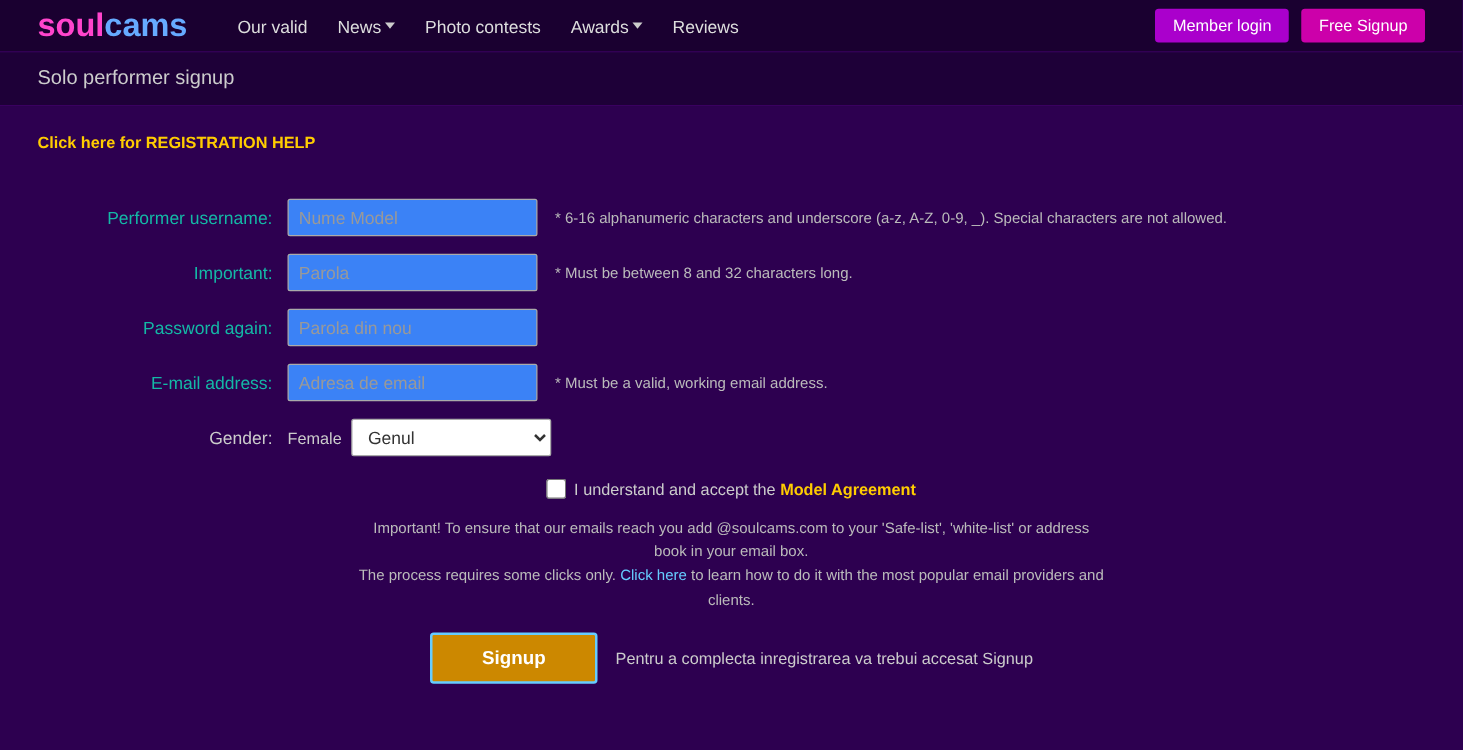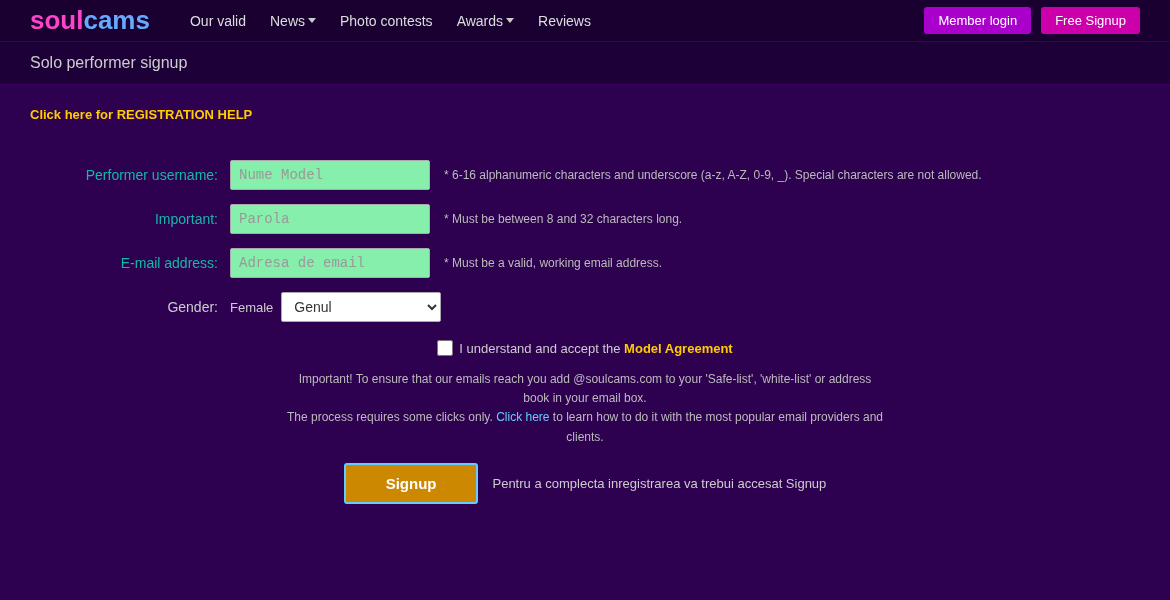--- a/index.html
+++ b/index.html
@@ -110,27 +110,26 @@
     .form-label {
       width: 200px;
       text-align: right;
       padding-right: 12px;
       font-size: 14px;
       color: #14b8a6;
     }
     .form-input {
       width: 200px;
       padding: 6px 8px;
-      background: #86efac;
+      background: #3b82f6;
       border: 1px solid #aaa;
       border-radius: 2px;
       font-size: 14px;
       color: #333;
       outline: none;
-      font-family: Liberation Mono, monospace;
     }
     .form-input::placeholder { color: #999; }
     .form-hint {
       margin-left: 14px;
       font-size: 12px;
       color: #bbb;
     }
 
     
     .gender-row {
@@ -270,20 +269,24 @@
       <input type="text" class="form-input" placeholder="Nume Model" style="">
       <span class="form-hint">* 6-16 alphanumeric characters and underscore (a-z, A-Z, 0-9, _). Special characters are not allowed.</span>
     </div>
 
     <div class="form-row">
       <label class="form-label">Important:</label>
       <input type="password" class="form-input" placeholder="Parola" style="">
       <span class="form-hint">* Must be between 8 and 32 characters long.</span>
     </div>
 
+    <div class="form-row">
+      <label class="form-label">Password again:</label>
+      <input type="password" class="form-input" placeholder="Parola din nou" style="">
+    </div>
 
     <div class="form-row">
       <label class="form-label">E-mail address:</label>
       <input type="email" class="form-input" placeholder="Adresa de email" style="">
       <span class="form-hint">* Must be a valid, working email address.</span>
     </div>
 
     <div class="gender-row">
       <label class="gender-label-col">Gender:</label>
       <div class="gender-select-wrap">

